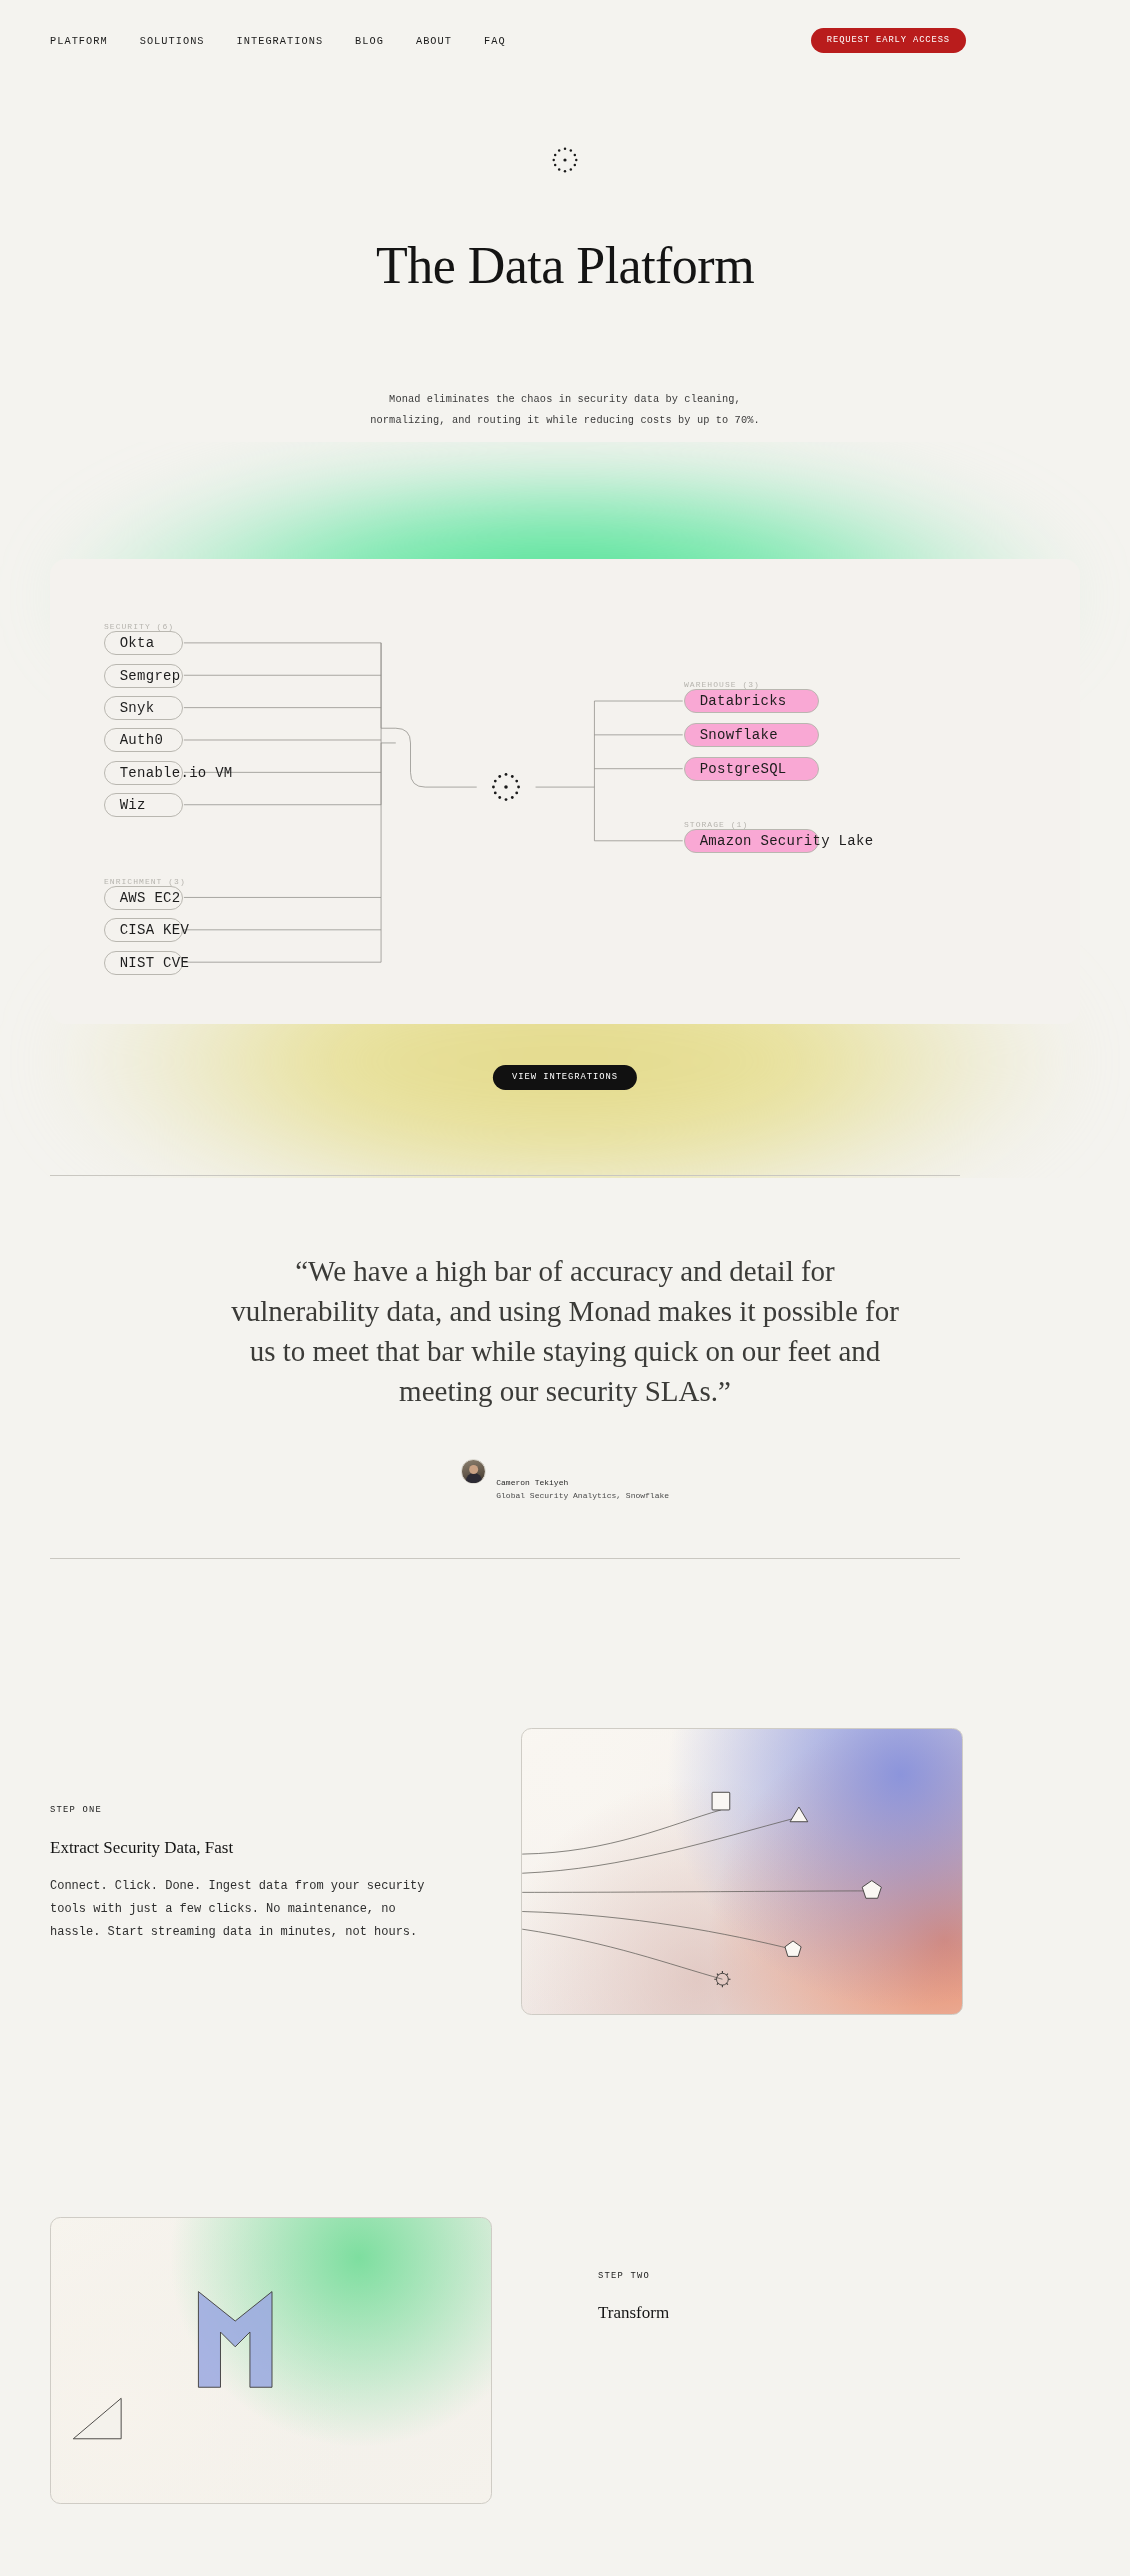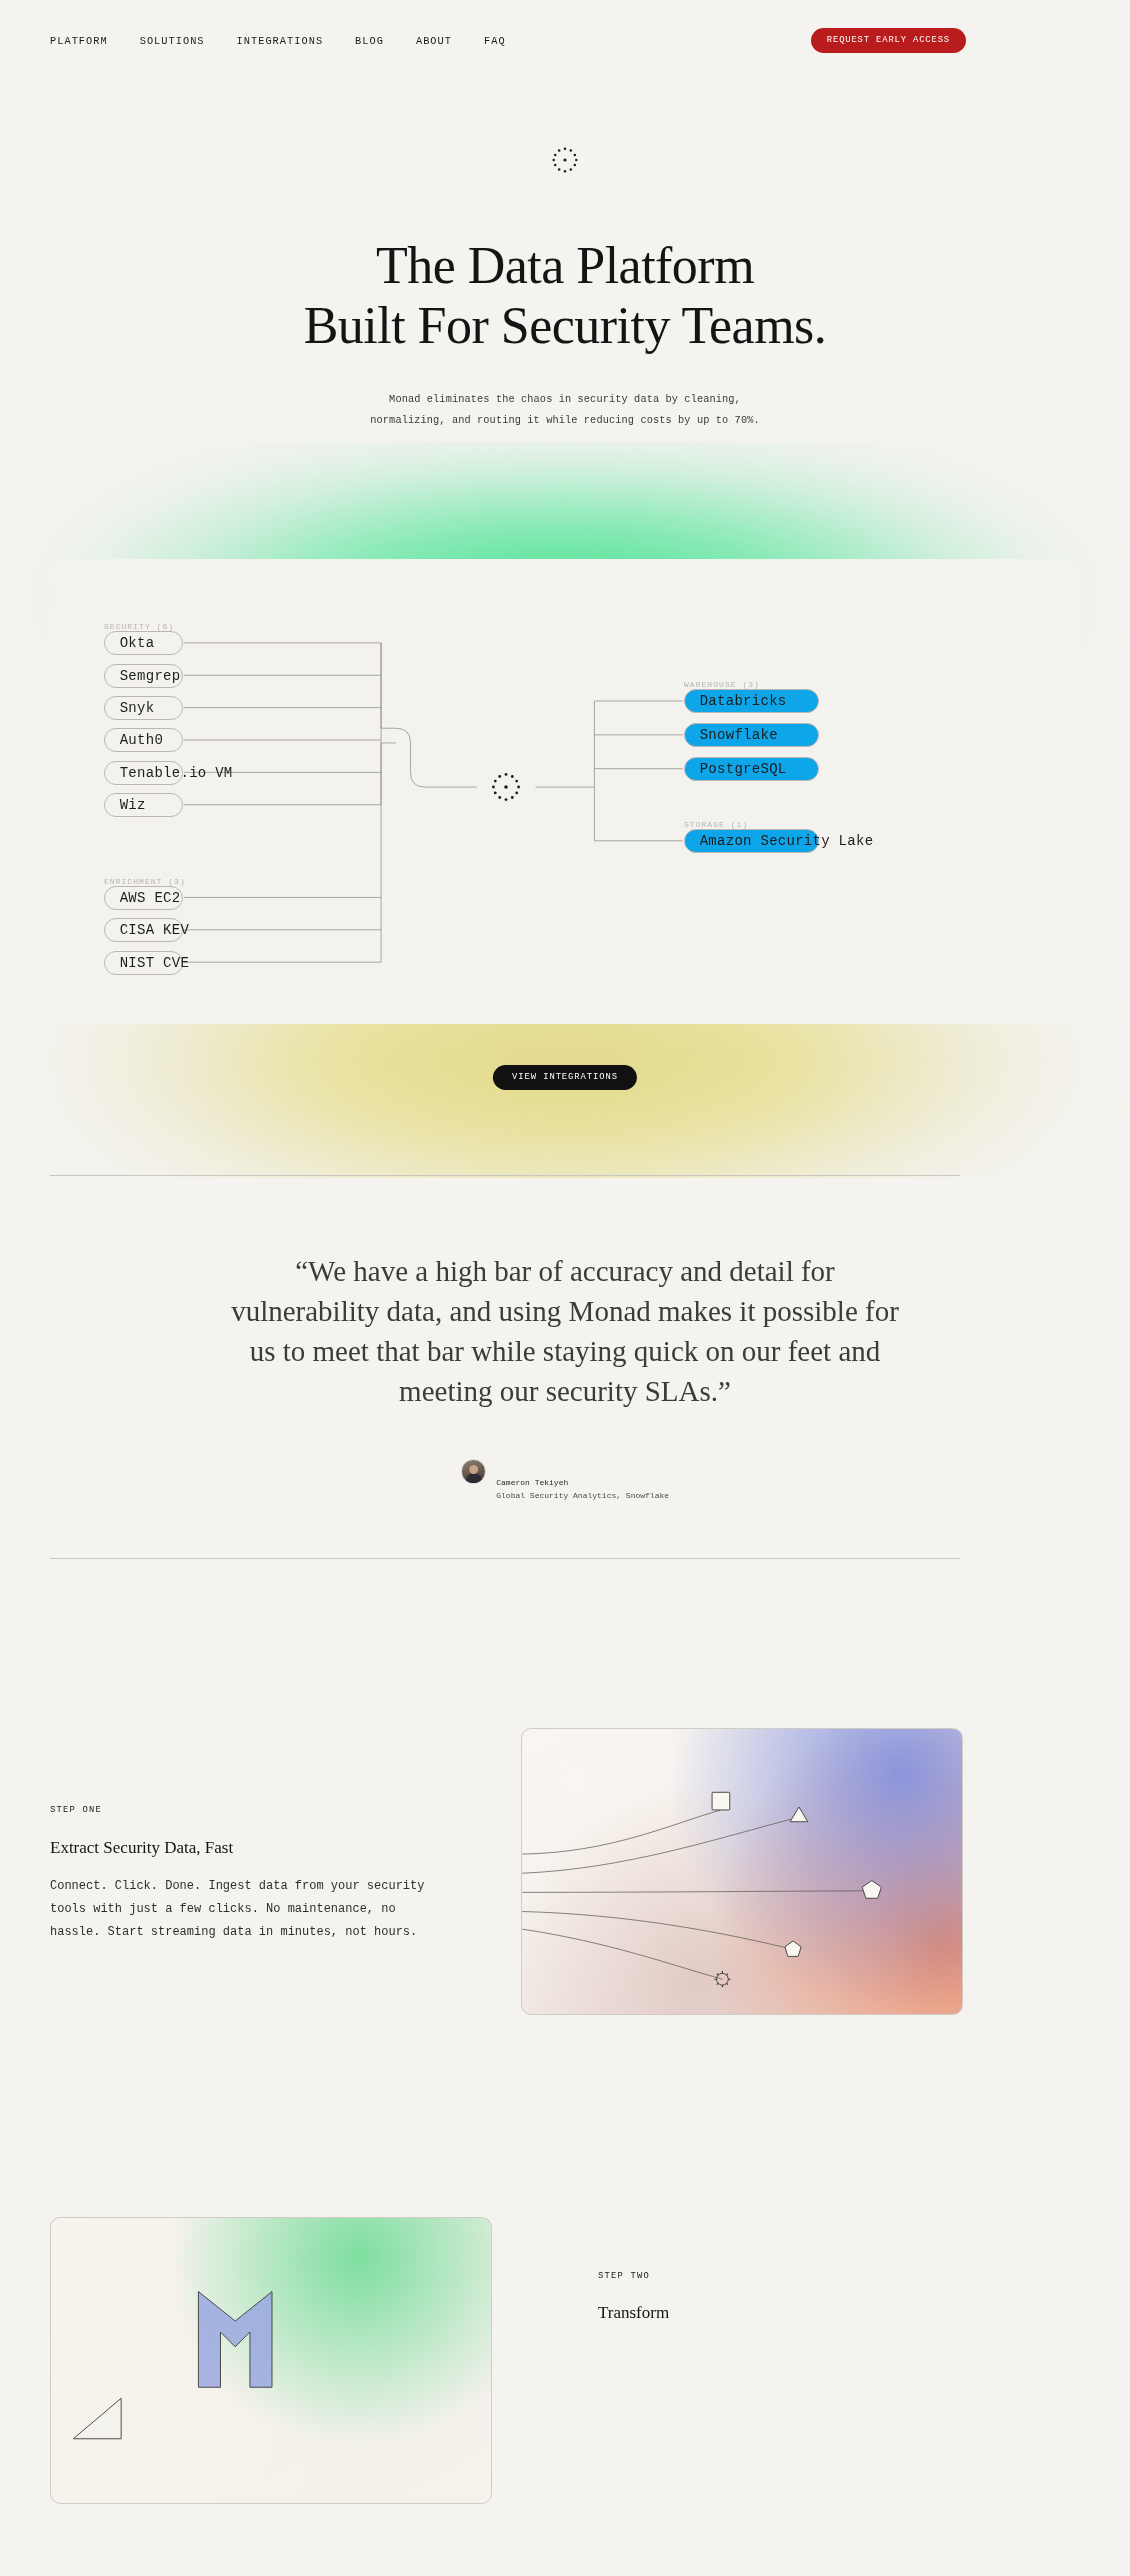--- a/index.html
+++ b/index.html
@@ -71,21 +71,21 @@
     position:absolute;
     font-family:"Liberation Mono", monospace;
     font-size:8px; letter-spacing:0.13em; color:#b6b4ae;
   }
   .pill {
     position:absolute; height:24px; border:0.7px solid #b9b7b0; border-radius:735px;
     display:flex; align-items:center; padding-left:14.7px;
     font-family:"Liberation Mono", monospace; font-size:14px; color:#1d1d1d;
     letter-spacing:0.02em; background:transparent; white-space:nowrap;
   }
-  .pill.filled { background:#0ea5e9; border-color:#b9b7b0; }
+  .pill.filled { background:#f9a8d4; border-color:#b9b7b0; }
   .hubdots { position:absolute; width:34px; height:34px; }
   svg.wires { position:absolute; top:0; left:0; width:1030px; height:465px; pointer-events:none; }
 
   
   .view-int {
     position:absolute; top:1065px; left:50%; transform:translateX(-50%);
     background:#111; color:#fff; border:none; border-radius:735px;
     height:25px; padding:0 19px; line-height:25px;
     font-family:"Liberation Mono", monospace; font-size:8.8px; letter-spacing:0.11em;
     cursor:pointer; z-index:20; white-space:nowrap;
@@ -183,21 +183,20 @@
           <circle cx="8.5" cy="29" r="1.7"></circle>
             <circle cx="6.5" cy="22" r="1.7"></circle>
           <circle cx="8.5" cy="15" r="1.7"></circle>
             <circle cx="14" cy="9" r="1.7"></circle>
           <circle cx="22" cy="22" r="2.2"></circle>
         </g>
       </svg>
     </div>
     <h1 class="hero-h1">
       <span>The Data Platform</span><br>
-      <span>Built For Security Teams.</span>
     </h1>
     <p class="hero-sub">Monad eliminates the chaos in security data by cleaning, normalizing, and routing it while reducing costs by up to 70%.</p>
   </section>
 
   <div class="glow"></div>
 
   <section class="diagram-card">
 
     <svg class="wires" viewBox="0 0 1400 632" width="1030" height="465">
       <g stroke="#8d8b85" stroke-width="1" fill="none">

